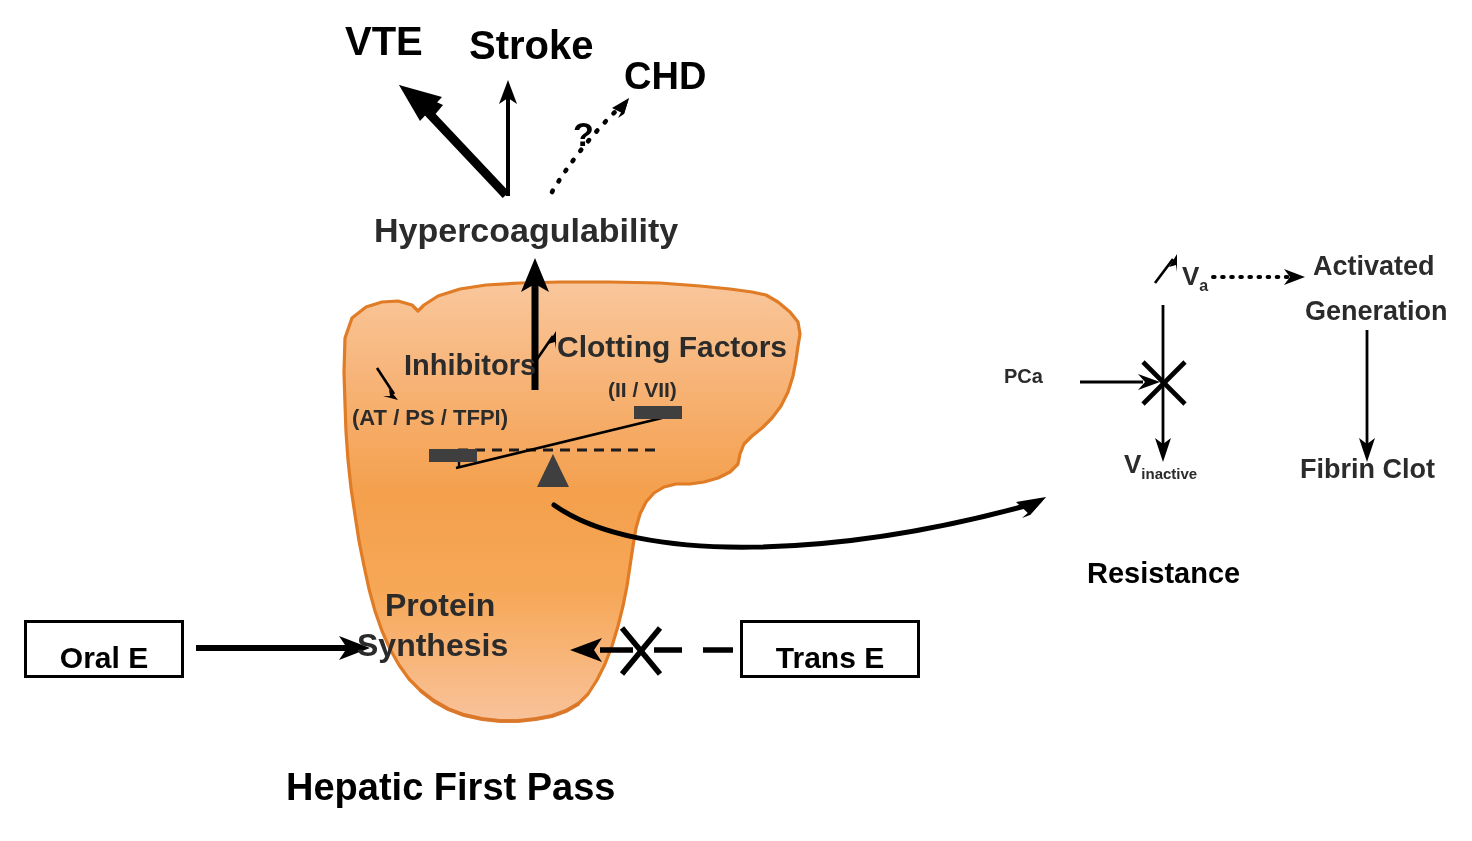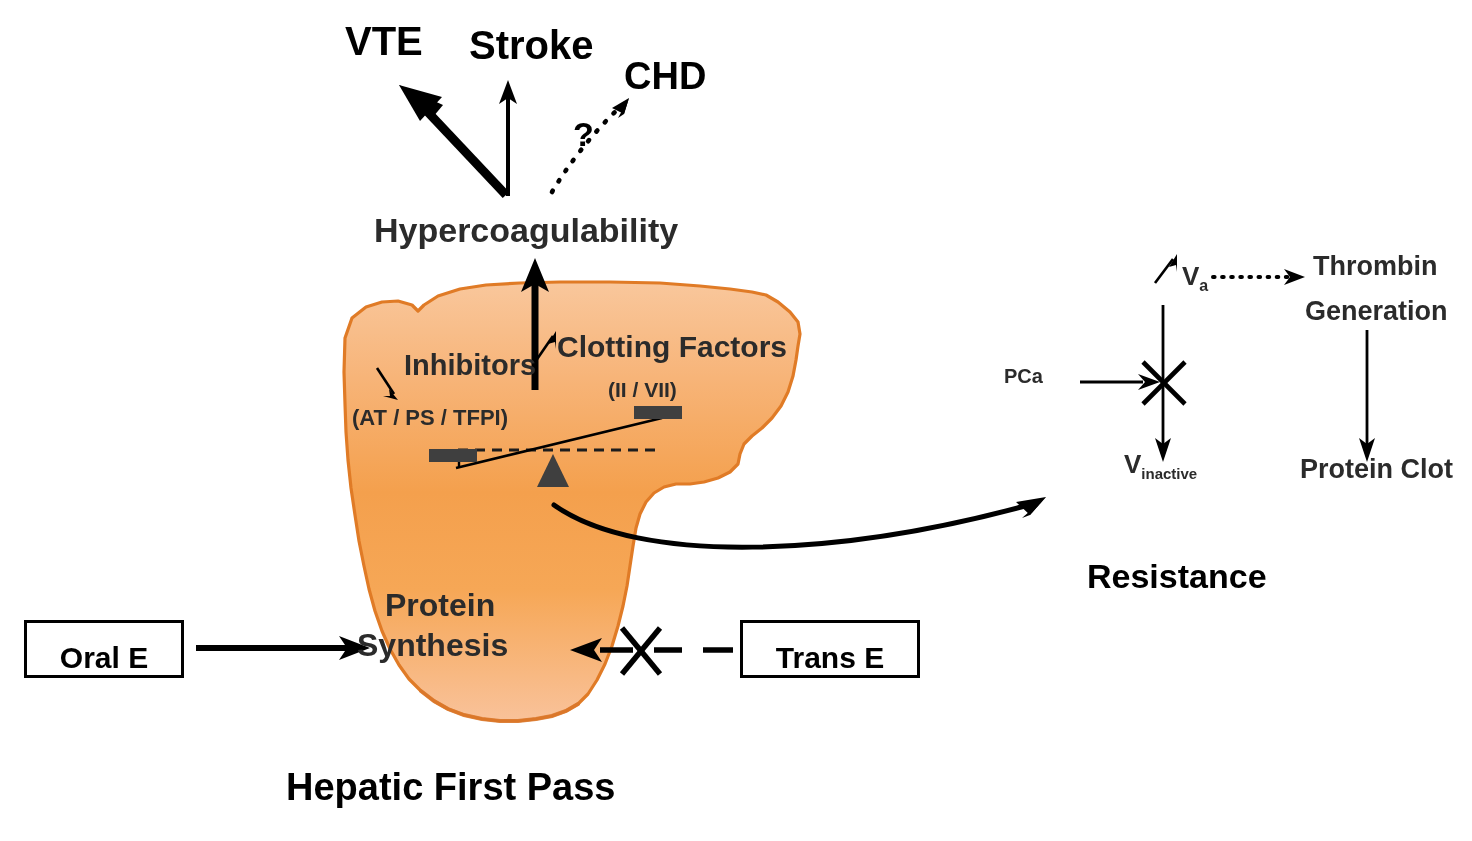--- a/index.html
+++ b/index.html
@@ -189,26 +189,26 @@
   <div class="box" style="left:740px;top:620px;width:180px;height:58px;font-size:30px;">
     <span>Trans E</span>
   </div>
 
   <div class="lbl hdg" style="left:286px;top:767px;font-size:38px;">Hepatic First Pass</div>
 
   <div class="lbl dark" style="left:1182px;top:262px;font-size:26px;font-weight:bold;">
     <span>V</span><sub style="font-size:16px;">a</sub>
   </div>
 
-  <div class="lbl hdg dark" style="left:1313px;top:252px;font-size:27px;">Thrombin</div>
+  <div class="lbl hdg dark" style="left:1313px;top:252px;font-size:27px;">Activated</div>
   <div class="lbl hdg dark" style="left:1305px;top:297px;font-size:27px;">Generation</div>
 
   <div class="lbl dark" style="left:1004px;top:366px;font-size:20px;font-weight:bold;">PCa</div>
 
   <div class="lbl dark" style="left:1124px;top:450px;font-size:26px;font-weight:bold;">
     <span>V</span><sub style="font-size:15px;">inactive</sub>
   </div>
 
-  <div class="lbl hdg dark" style="left:1300px;top:455px;font-size:27px;">Protein Clot</div>
-
-  <div class="lbl hdg" style="left:1087px;top:558px;font-size:34px;">Resistance</div>
+  <div class="lbl hdg dark" style="left:1300px;top:455px;font-size:27px;">Fibrin Clot</div>
+
+  <div class="lbl hdg" style="left:1087px;top:558px;font-size:29px;">Resistance</div>
 
 </div>
 
 </body></html>

